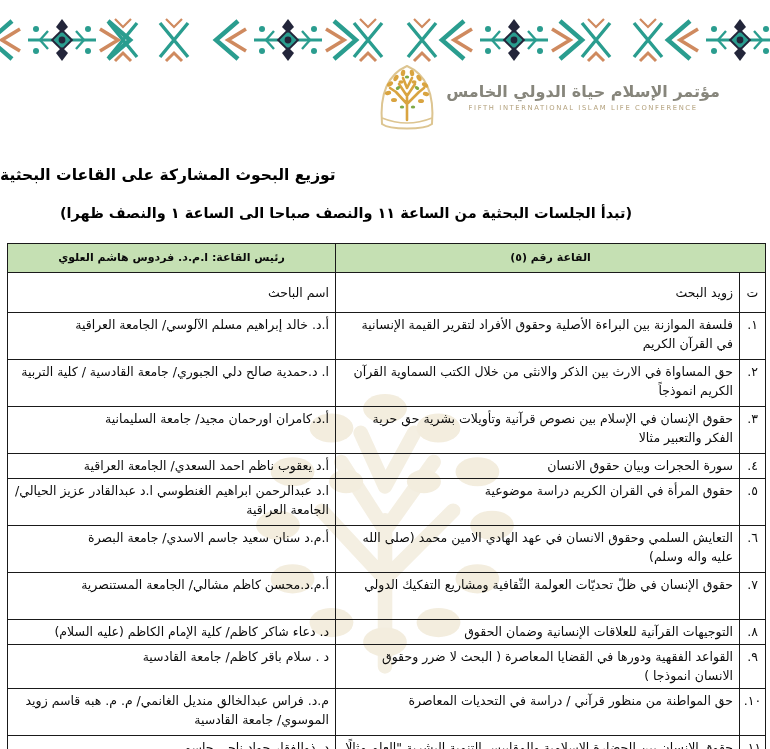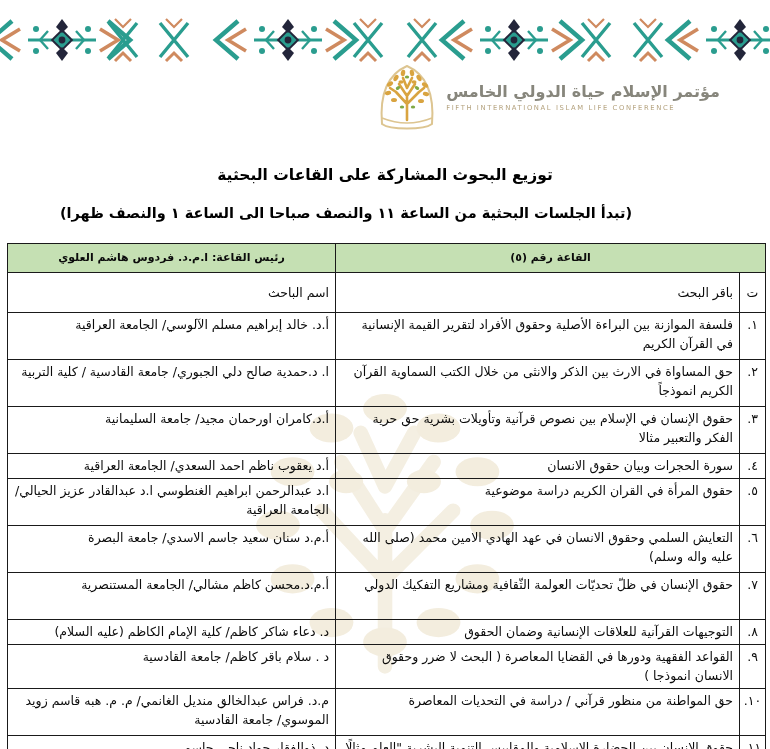--- a/index.html
+++ b/index.html
@@ -7,24 +7,24 @@
   body { font-family:"DejaVu Sans", sans-serif; position:relative; direction:rtl; }
 
   
   .decor-strip { position:absolute; top:12px; left:0; width:770px; height:56px; }
 
   
   .logo-block { position:absolute; top:60px; right:50px; display:flex; flex-direction:row; align-items:center; gap:6px; }
   .logo-icon { width:66px; height:74px; flex:0 0 auto; }
   .logo-text { text-align:left; direction:rtl; }
   .logo-ar { font-size:16px; color:#87867c; font-weight:bold; letter-spacing:0; white-space:nowrap; }
-  .logo-en { font-size:6.8px; color:#b4a27e; letter-spacing:1.6px; margin-top:3px; white-space:nowrap; direction:ltr; text-align:left; }
-
-  
-  .page-title { position:absolute; top:166px; left:0; width:770px; text-align:center;
+  .logo-en { font-size:6.8px; color:#b4a27e; letter-spacing:1.6px; margin-top:3px; white-space:nowrap; direction:ltr; text-align:center; }
+
+  
+  .page-title { position:absolute; top:166px; left:0; width:770px; text-align:left;
     font-size:15.5px; font-weight:bold; color:#000; }
   .page-subtitle { position:absolute; top:205px; left:0; width:692px; text-align:center;
     font-size:14.5px; font-weight:bold; color:#000; }
 
   
   .watermark { position:absolute; top:355px; left:205px; width:360px; height:360px; z-index:0; opacity:.75; }
 
   
   table.sched { position:absolute; top:243px; right:4px; width:758px; z-index:1;
     border-collapse:collapse; table-layout:fixed; direction:rtl; background:transparent; }
@@ -154,21 +154,21 @@
       <col class="c-title">
       <col class="c-name">
     </colgroup>
   <tbody>
       <tr class="green">
     <th colspan="2">القاعة رقم (٥)</th>
     <th>رئيس القاعة: ا.م.د. فردوس هاشم العلوي</th>
   </tr>
   <tr class="colhead">
     <th class="numcell">ت</th>
-    <th>باقر البحث</th>
+    <th>زويد البحث</th>
     <th>اسم الباحث</th>
   </tr>
   <tr class="tall">
     <td class="numcell">١.</td>
     <td>فلسفة الموازنة بين البراءة الأصلية وحقوق الأفراد لتقرير القيمة الإنسانية في القرآن الكريم</td>
     <td>أ.د. خالد إبراهيم مسلم الآلوسي/ الجامعة العراقية</td>
   </tr>
   <tr class="tall">
     <td class="numcell">٢.</td>
     <td>حق المساواة في الارث بين الذكر والانثى من خلال الكتب السماوية القرآن الكريم انموذجاً</td>

